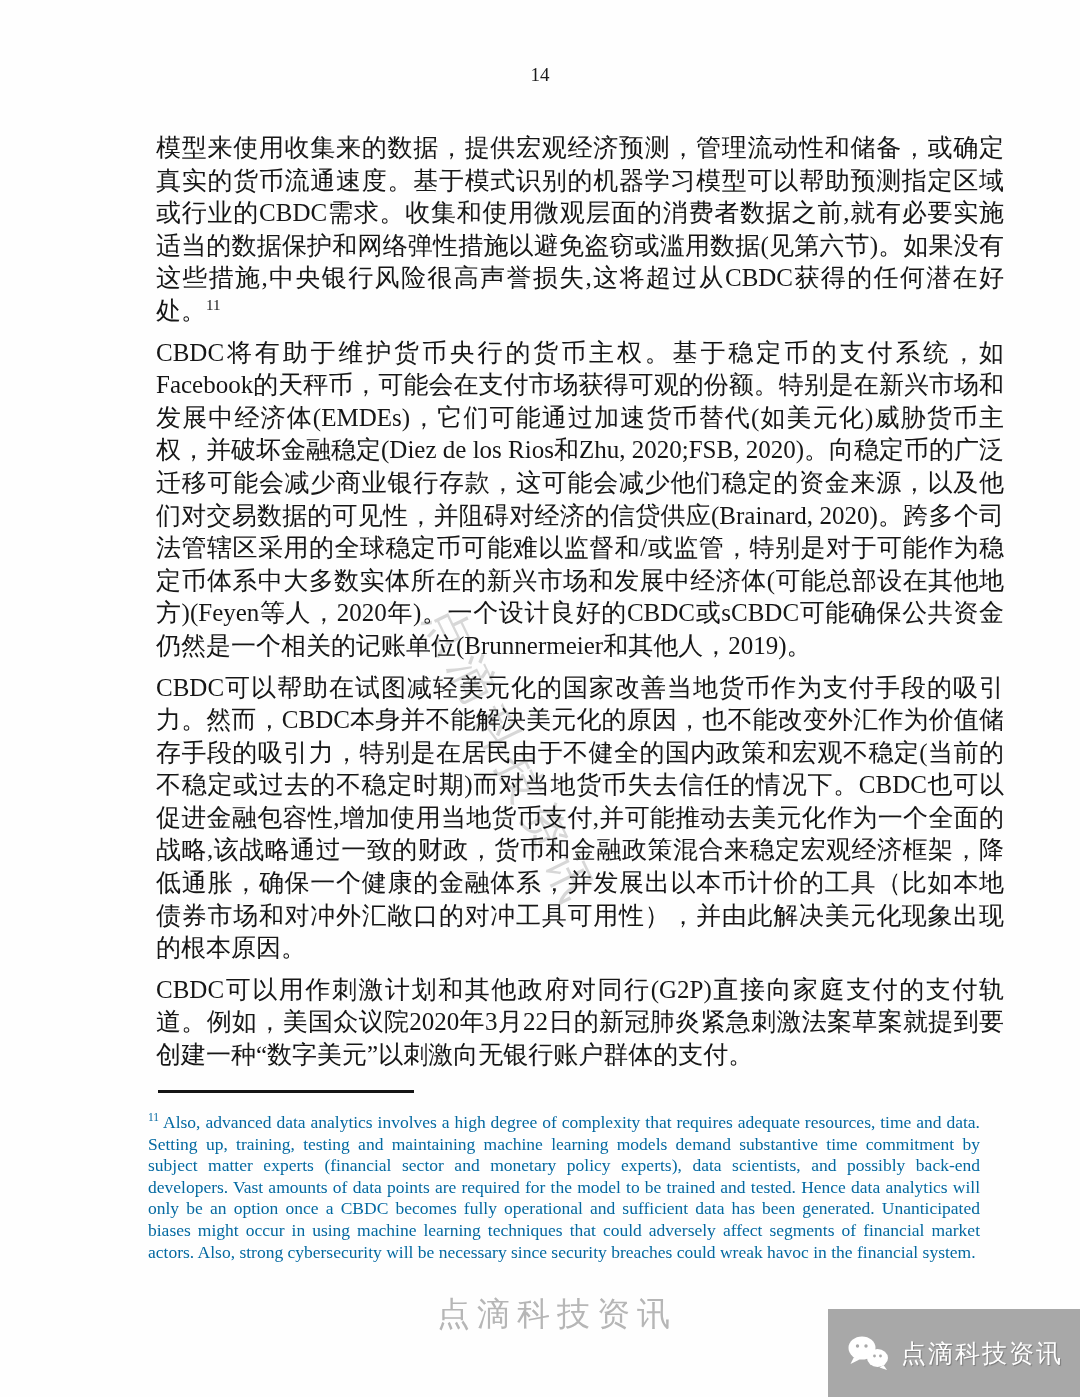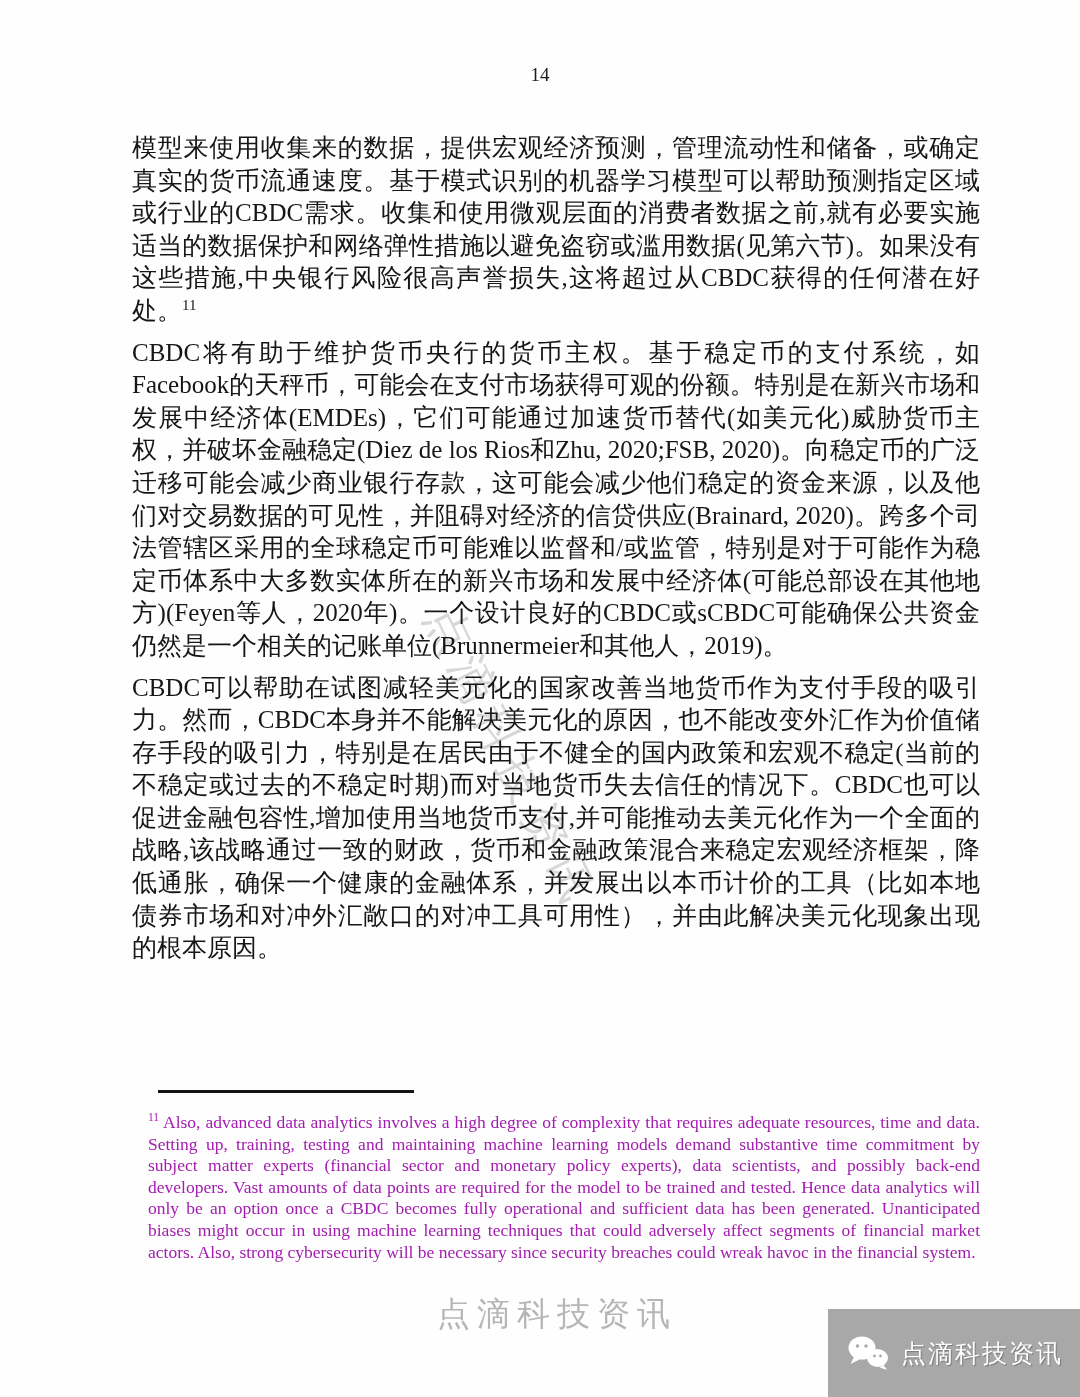--- a/index.html
+++ b/index.html
@@ -5,36 +5,36 @@
   html,body{margin:0;padding:0;background:#ffffff;}
   .page{
     position:relative;width:1080px;height:1397px;background:#fefefe;
     font-family:"Liberation Serif","DejaVu Serif",serif;color:#161616;overflow:hidden;
   }
   .page-number{
     position:absolute;top:64px;left:0;width:100%;text-align:center;
     font-size:19px;color:#1b1b1b;
   }
   .content{
-    position:absolute;left:132px;top:132px;width:848px;
+    position:absolute;left:156px;top:132px;width:848px;
     font-size:25px;line-height:32.6px;text-align:justify;text-justify:inter-character;
   }
   .content p{margin:0 0 9px 0;}
   .content p sup{font-size:15px;line-height:0;}
   .wm-diagonal{
     position:absolute;left:466px;top:596px;white-space:nowrap;
     font-size:46px;letter-spacing:9px;color:rgba(125,125,125,0.30);
     transform:rotate(64deg);transform-origin:0 0;pointer-events:none;
   }
   .fn-sep{
     position:absolute;left:158px;top:1090px;width:256px;height:3px;background:#141414;
   }
   .footnote{
     position:absolute;left:148px;top:1112px;width:832px;
-    font-size:17.5px;line-height:21.6px;text-align:justify;color:#a21caf;
+    font-size:17.5px;line-height:21.6px;text-align:justify;color:#0369a1;
   }
   .footnote sup{font-size:11.5px;line-height:0;}
   .wm-center{
     position:absolute;left:437px;top:1292px;white-space:nowrap;
     font-size:33px;letter-spacing:7px;color:#b6b6b6;
   }
   .badge{
     position:absolute;right:0;bottom:0;width:252px;height:88px;background:#a8a8a8;
     display:flex;align-items:center;justify-content:center;gap:10px;
   }
@@ -50,20 +50,21 @@
 <div class="page">
 
   <div class="page-number">14</div>
 
   <div class="wm-diagonal">点滴科技资讯</div>
 
   <div class="content">
     <p><span>模型来使用收集来的数据，提供宏观经济预测，管理流动性和储备，或确定真实的货币流通速度。基于模式识别的机器学习模型可以帮助预测指定区域或行业的CBDC需求。收集和使用微观层面的消费者数据之前,就有必要实施适当的数据保护和网络弹性措施以避免盗窃或滥用数据(见第六节)。如果没有这些措施,中央银行风险很高声誉损失,这将超过从CBDC获得的任何潜在好处。</span><sup>11</sup></p>
     <p><span>CBDC将有助于维护货币央行的货币主权。基于稳定币的支付系统，如Facebook的天秤币，可能会在支付市场获得可观的份额。特别是在新兴市场和发展中经济体(EMDEs)，它们可能通过加速货币替代(如美元化)威胁货币主权，并破坏金融稳定(Diez de los Rios和Zhu, 2020;FSB, 2020)。向稳定币的广泛迁移可能会减少商业银行存款，这可能会减少他们稳定的资金来源，以及他们对交易数据的可见性，并阻碍对经济的信贷供应(Brainard, 2020)。跨多个司法管辖区采用的全球稳定币可能难以监督和/或监管，特别是对于可能作为稳定币体系中大多数实体所在的新兴市场和发展中经济体(可能总部设在其他地方)(Feyen等人，2020年)。一个设计良好的CBDC或sCBDC可能确保公共资金仍然是一个相关的记账单位(Brunnermeier和其他人，2019)。</span></p>
     <p><span>CBDC可以帮助在试图减轻美元化的国家改善当地货币作为支付手段的吸引力。然而，CBDC本身并不能解决美元化的原因，也不能改变外汇作为价值储存手段的吸引力，特别是在居民由于不健全的国内政策和宏观不稳定(当前的不稳定或过去的不稳定时期)而对当地货币失去信任的情况下。CBDC也可以促进金融包容性,增加使用当地货币支付,并可能推动去美元化作为一个全面的战略,该战略通过一致的财政，货币和金融政策混合来稳定宏观经济框架，降低通胀，确保一个健康的金融体系，并发展出以本币计价的工具（比如本地债券市场和对冲外汇敞口的对冲工具可用性），并由此解决美元化现象出现的根本原因。</span></p>
+    <p><span>CBDC可以用作刺激计划和其他政府对同行(G2P)直接向家庭支付的支付轨道。例如，美国众议院2020年3月22日的新冠肺炎紧急刺激法案草案就提到要创建一种“数字美元”以刺激向无银行账户群体的支付。</span></p>
   </div>
 
   <div class="fn-sep"></div>
 
   <div class="footnote">
     <sup>11</sup>
     <span>Also, advanced data analytics involves a high degree of complexity that requires adequate resources, time and data. Setting up, training, testing and maintaining machine learning models demand substantive time commitment by subject matter experts (financial sector and monetary policy experts), data scientists, and possibly back-end developers. Vast amounts of data points are required for the model to be trained and tested. Hence data analytics will only be an option once a CBDC becomes fully operational and sufficient data has been generated. Unanticipated biases might occur in using machine learning techniques that could adversely affect segments of financial market actors. Also, strong cybersecurity will be necessary since security breaches could wreak havoc in the financial system.</span>
   </div>
 
   <div class="wm-center">点滴科技资讯</div>

